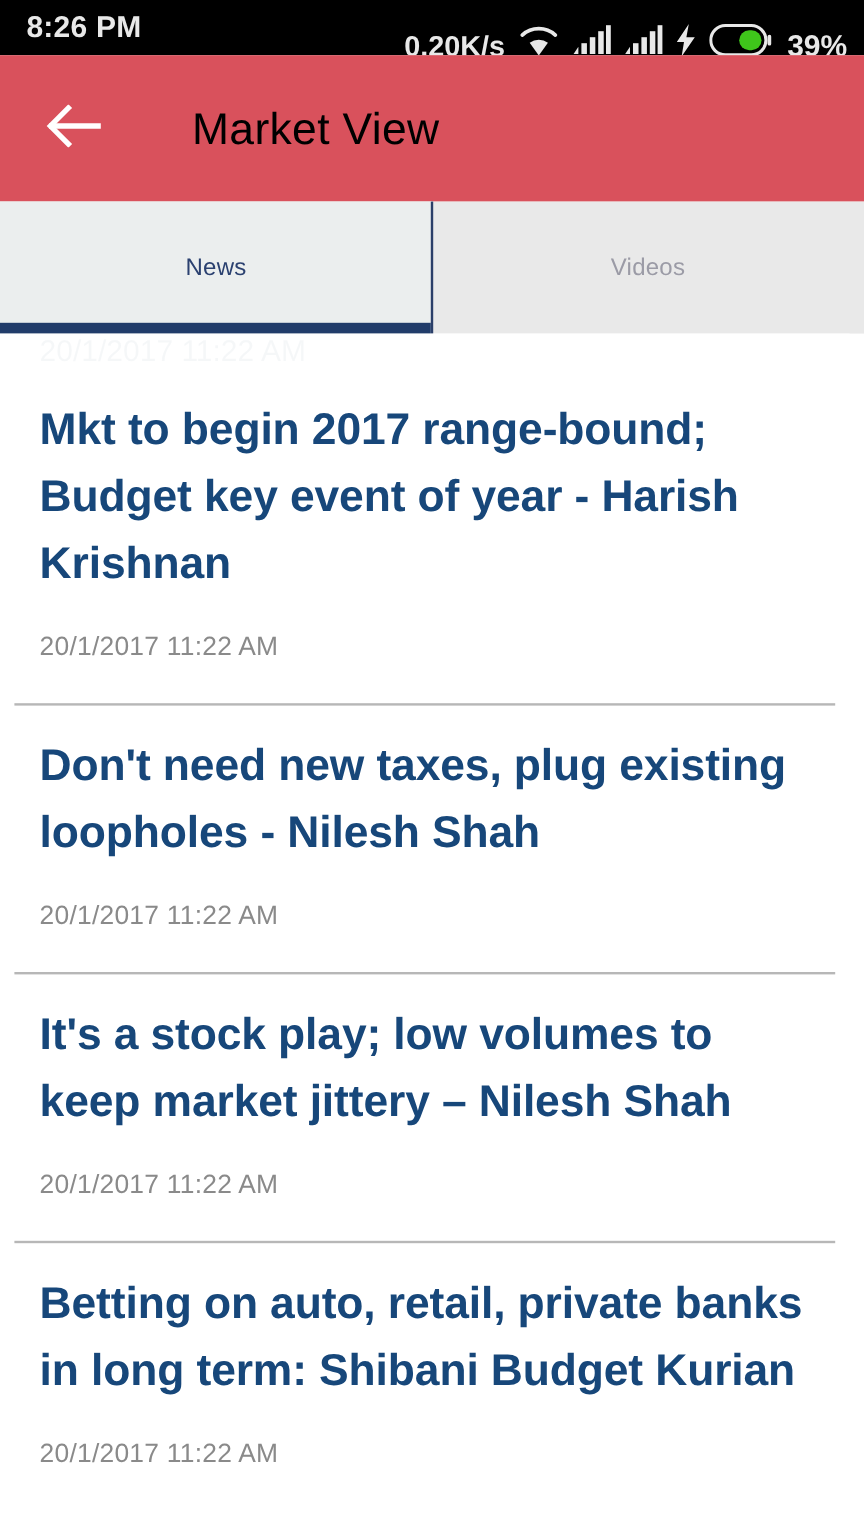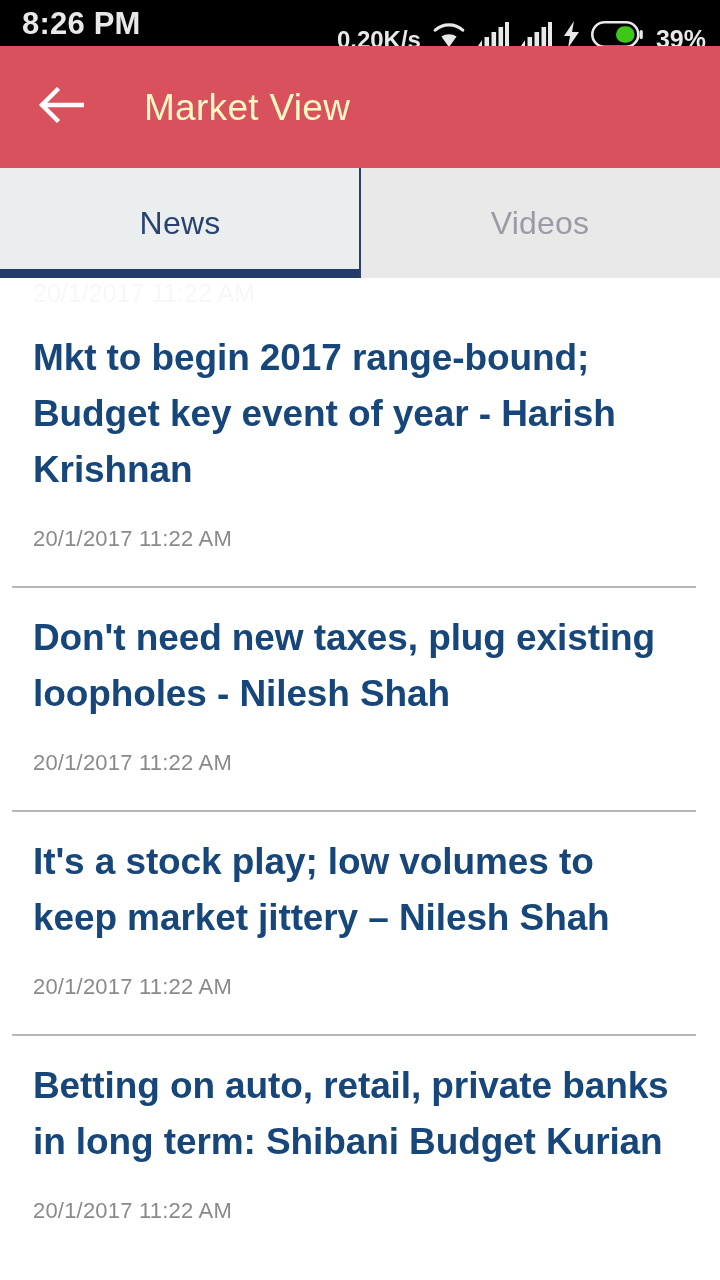--- a/index.html
+++ b/index.html
@@ -29,21 +29,21 @@
     width: 720px;
     height: 46px;
     background: #000000;
     display: flex;
     align-items: center;
     box-sizing: border-box;
     padding: 0 14px 0 22px;
   }
   #status-clock {
     color: #e8e8e8;
-    font-size: 31px;
+    font-size: 25px;
     font-weight: bold;
     letter-spacing: 0.2px;
     line-height: 1;
   }
   #status-right {
     margin-left: auto;
     display: flex;
     align-items: flex-end;
     gap: 11px;
   }
@@ -76,24 +76,24 @@
   #back-button {
     width: 62px;
     height: 62px;
     margin-left: 30px;
     display: flex;
     align-items: center;
     justify-content: center;
     cursor: pointer;
   }
   #app-bar-title {
-    color: #fef9c3;
+    color: #000000;
     font-size: 37px;
     font-weight: normal;
-    margin-left: 52px;
+    margin-left: 68px;
     letter-spacing: 0.3px;
     line-height: 1;
   }
 
   
   #tab-bar {
     position: absolute;
     top: 168px; left: 0;
     width: 720px;
     height: 110px;
@@ -106,21 +106,21 @@
     display: flex;
     align-items: center;
     justify-content: center;
     cursor: pointer;
     box-sizing: border-box;
   }
   .tab.active {
     background: #ebeeee;
   }
   .tab-label {
-    font-size: 32px;
+    font-size: 20px;
     line-height: 1;
     letter-spacing: 0.2px;
     text-align: right;
   }
   .tab.active .tab-label { color: #2b4170; }
   .tab.inactive .tab-label { color: #9b9ba6; }
   #tab-divider {
     position: absolute;
     left: 359px;
     top: 168px;

